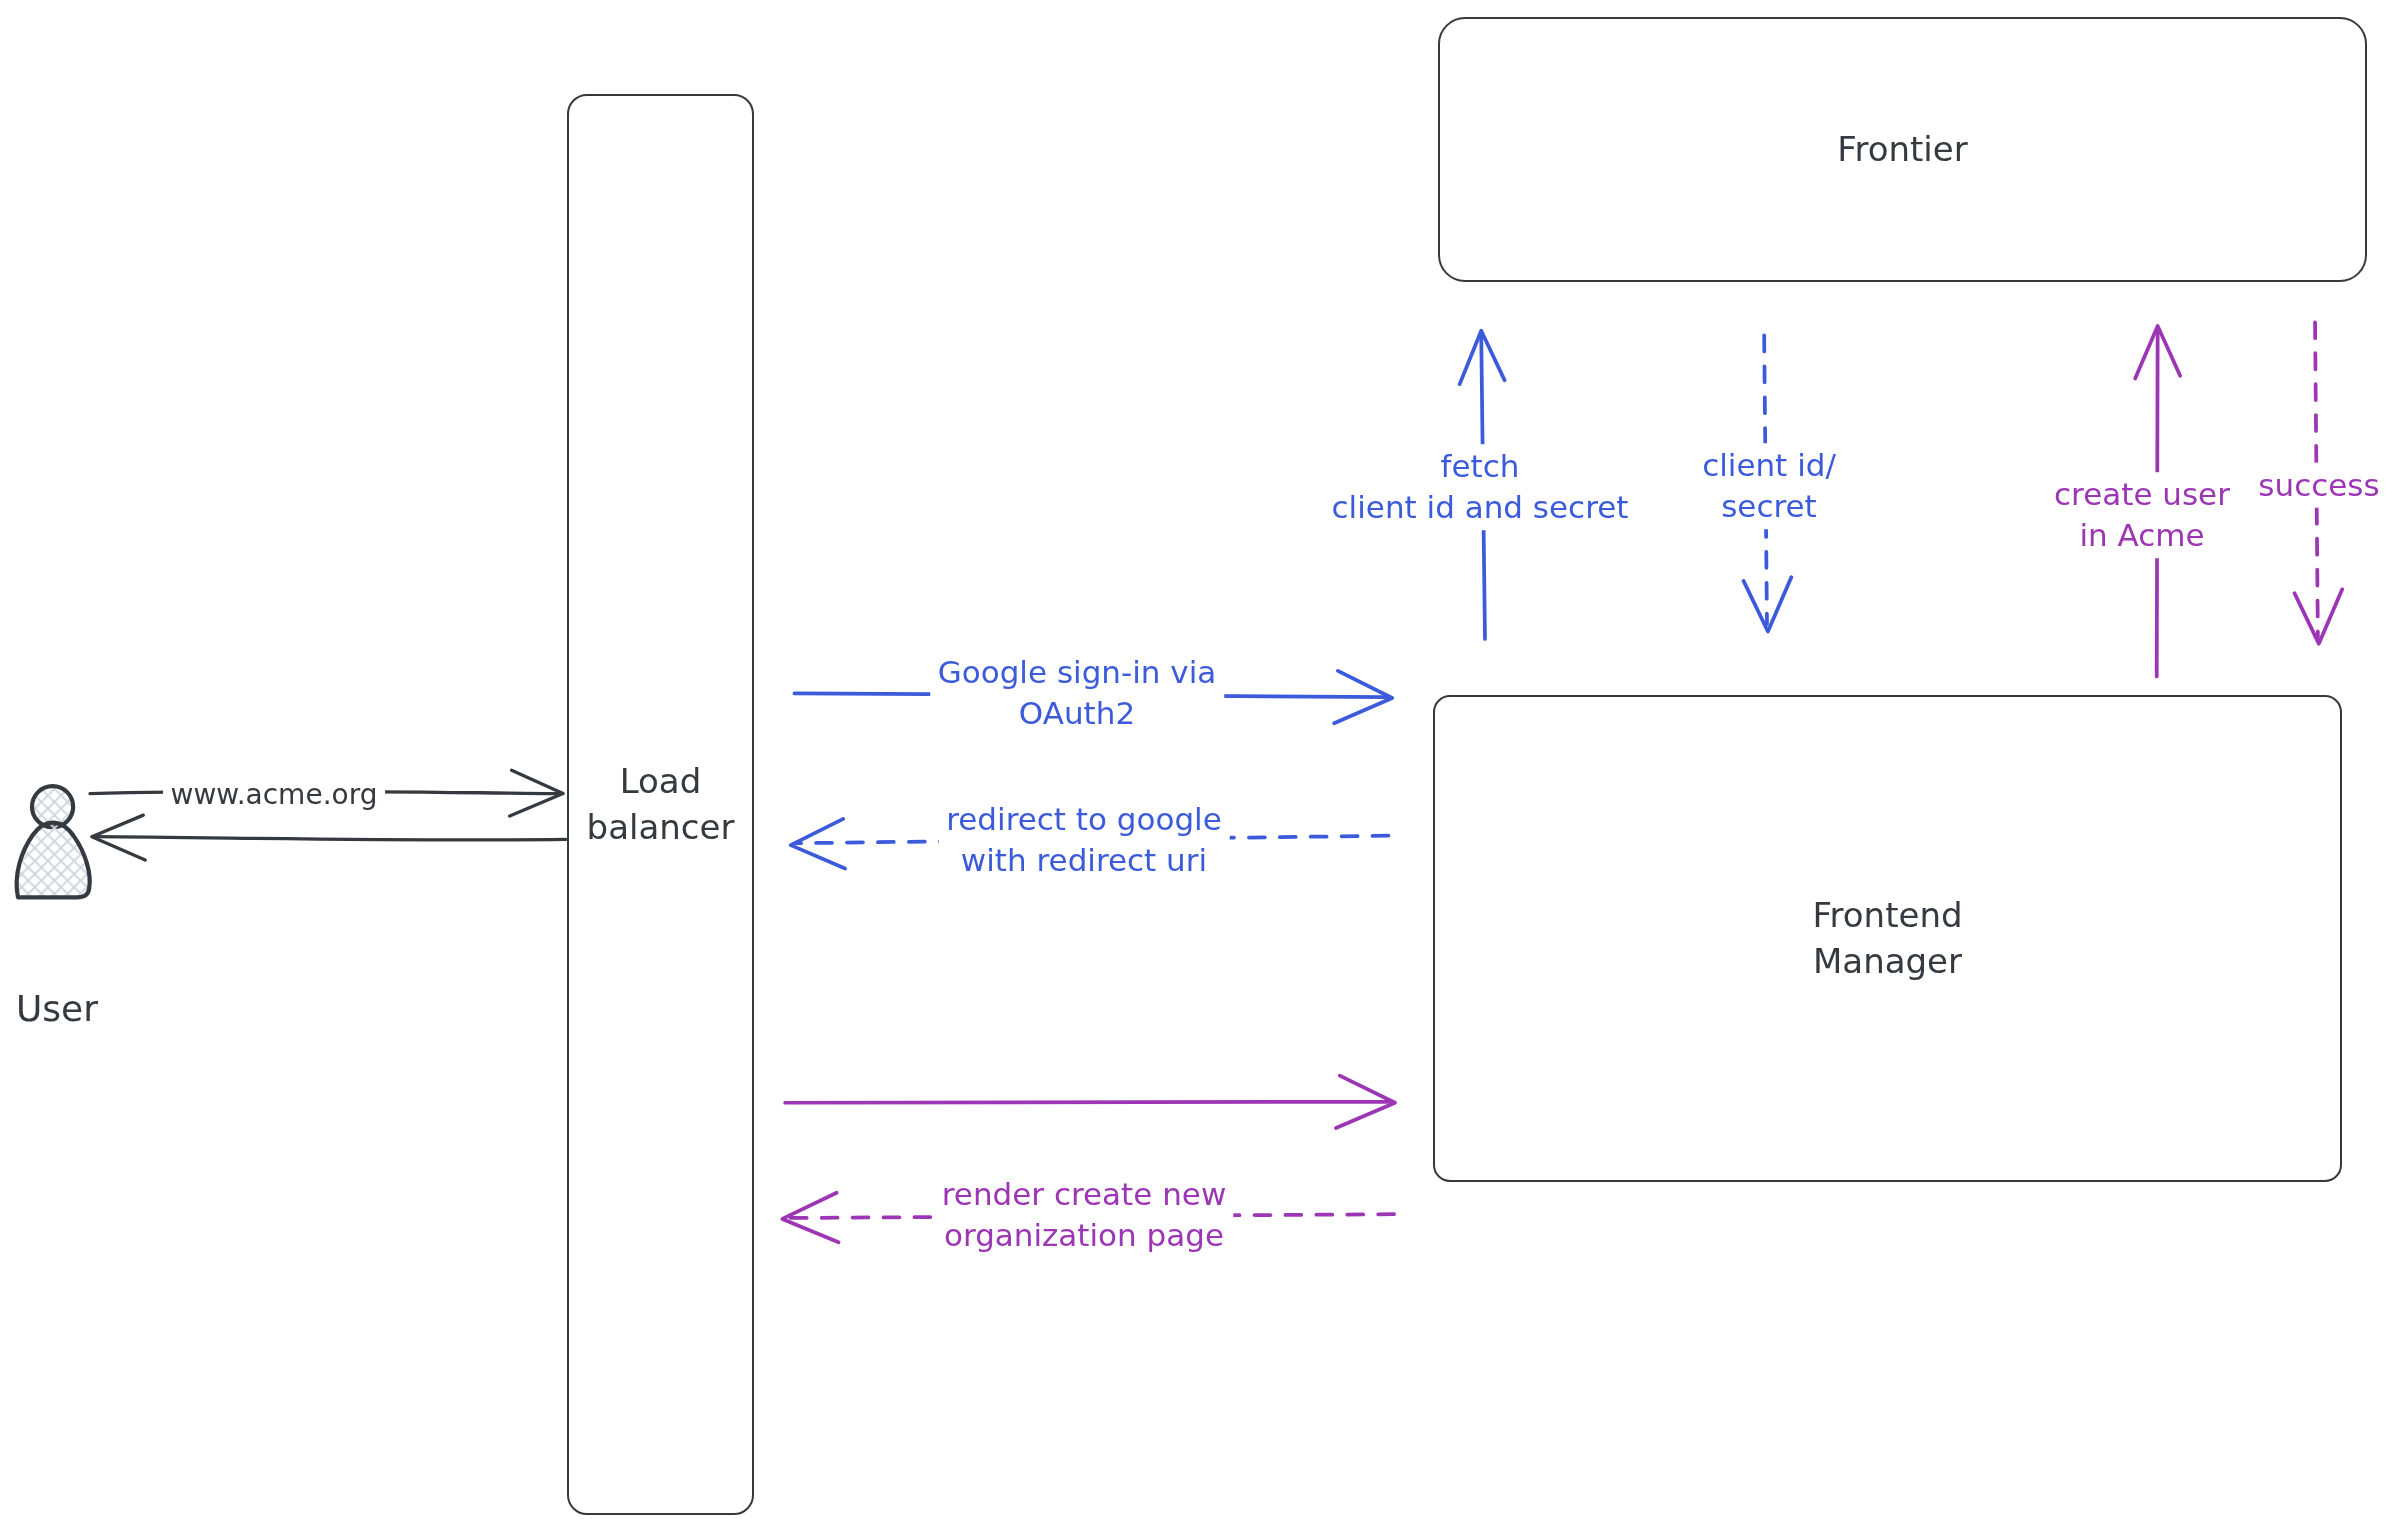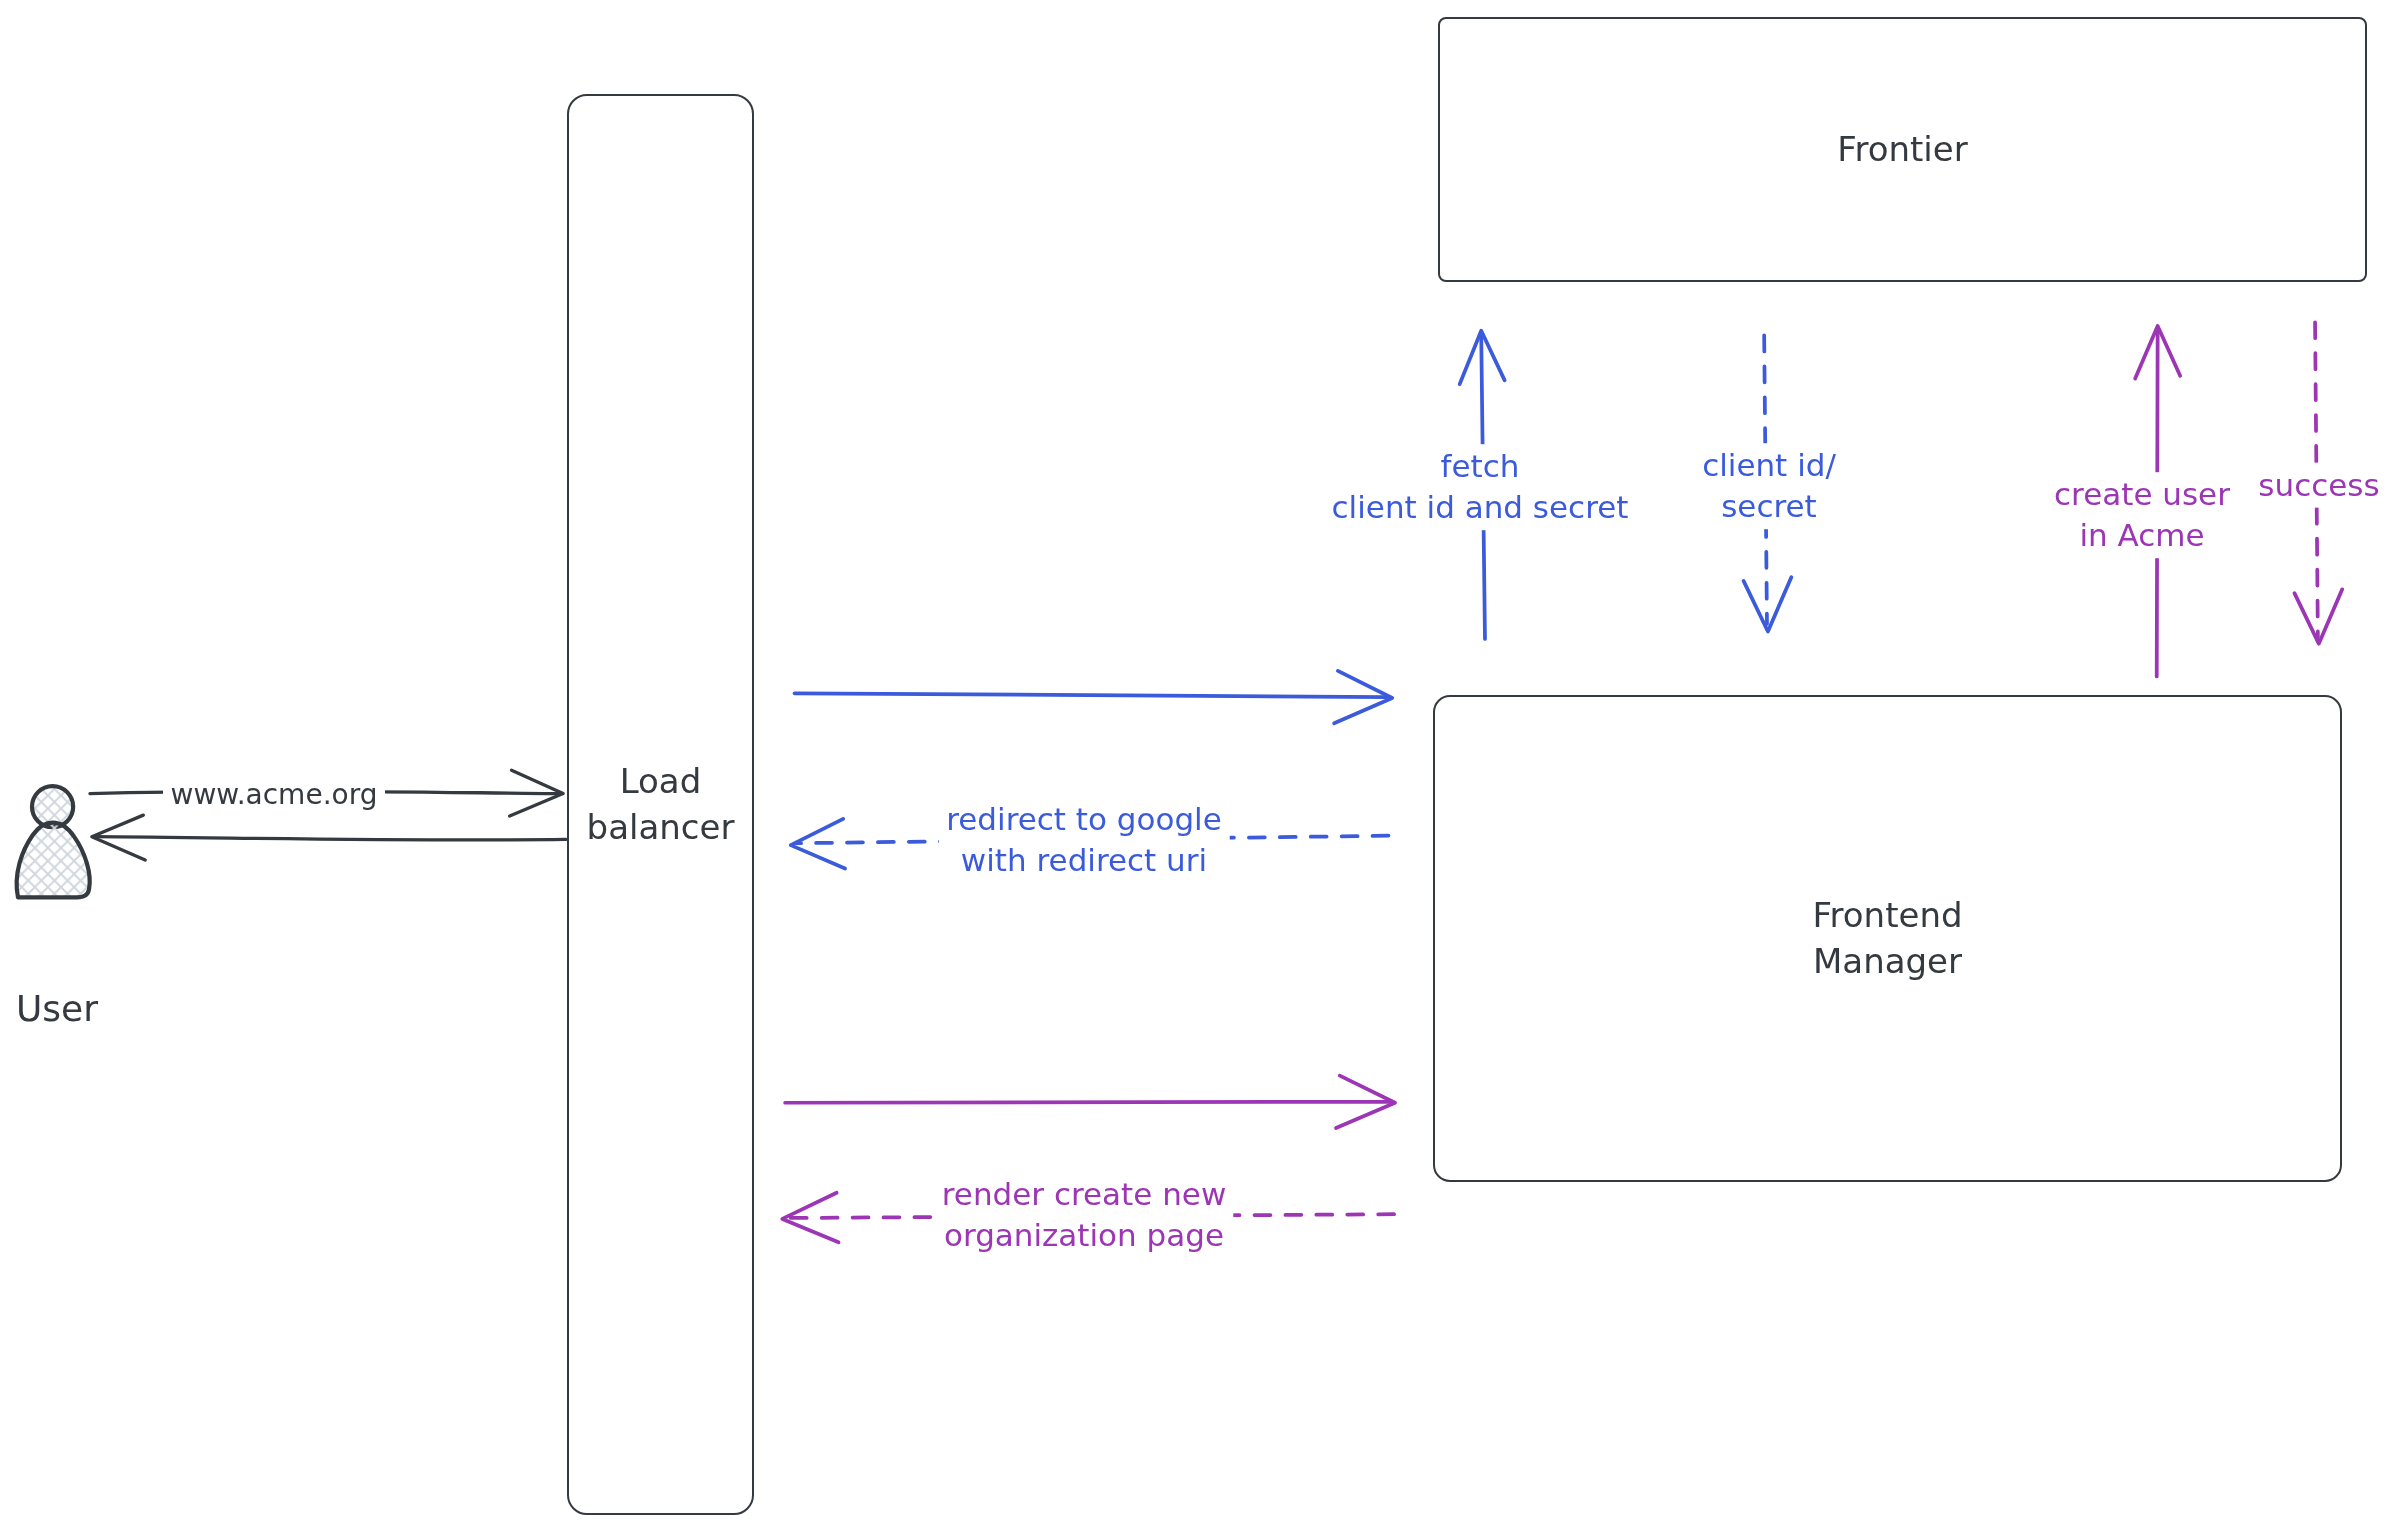--- a/index.html
+++ b/index.html
@@ -16,21 +16,21 @@
     background:#ffffff;
     border:2.8px solid #343a40;
     display:flex;align-items:center;justify-content:center;
     z-index:1;
   }
   .node-label{
     color:#343a40;
     font-size:34px;line-height:1.35;
     text-align:center;white-space:pre-line;
   }
-  .node-frontier{left:1438px;top:17px;width:925px;height:261px;border-radius:8px;}
+  .node-frontier{left:1438px;top:17px;width:925px;height:261px;border-radius:27px;}
   .node-fm{left:1433px;top:695px;width:905px;height:483px;border-radius:17px;}
   .node-lb{left:567px;top:94px;width:183px;height:1417px;border-radius:20px;}
   .edge-label{
     position:absolute;transform:translate(-50%,-50%);
     text-align:center;white-space:pre-line;
     background:#ffffff;padding:1.9px 7.5px;
     font-size:31px;line-height:1.32;
     z-index:3;
   }
   .dark{color:#343a40;}
@@ -108,20 +108,22 @@
 
       <path stroke="#9c36b5" stroke-width="4" d="M 2302 722 L 2303 352"></path>
       <path stroke="#9c36b5" stroke-width="4" d="M 2279 404 L 2303 348 L 2327 401"></path>
 
       <path stroke="#9c36b5" stroke-width="4" stroke-dasharray="17 16" d="M 2471 344 L 2474 680"></path>
       <path stroke="#9c36b5" stroke-width="4" d="M 2449 633 L 2475 687 L 2500 629"></path>
     </g>
   </svg>
 
   <div class="edge-label dark lbl-www">www.acme.org</div>
+  <div class="edge-label blue lbl-google-signin">Google sign-in via
+OAuth2</div>
   <div class="edge-label blue lbl-redirect">redirect to google
 with redirect uri</div>
   <div class="edge-label blue lbl-fetch">fetch
 client id and secret</div>
   <div class="edge-label purple lbl-render-page">render create new
 organization page</div>
   <div class="edge-label blue lbl-clientid">client id/
 secret</div>
   <div class="edge-label purple lbl-create-user">create user
 in Acme</div>

